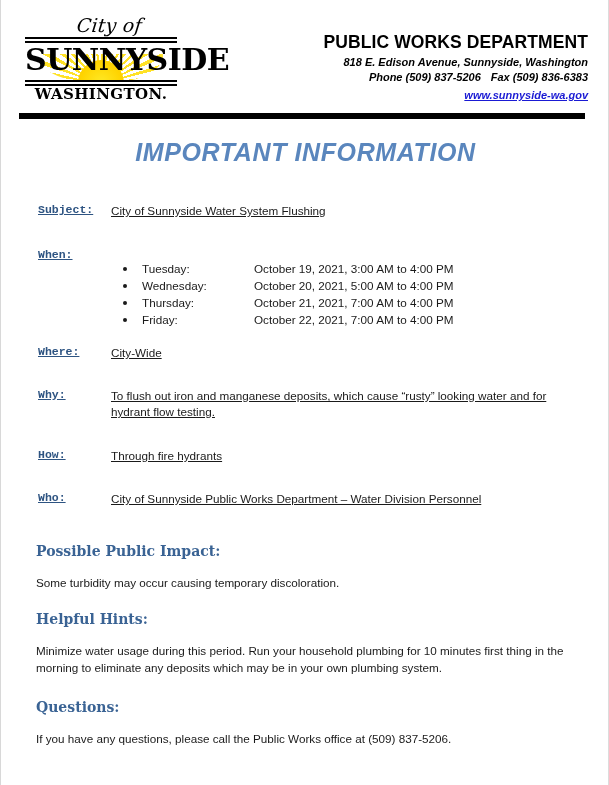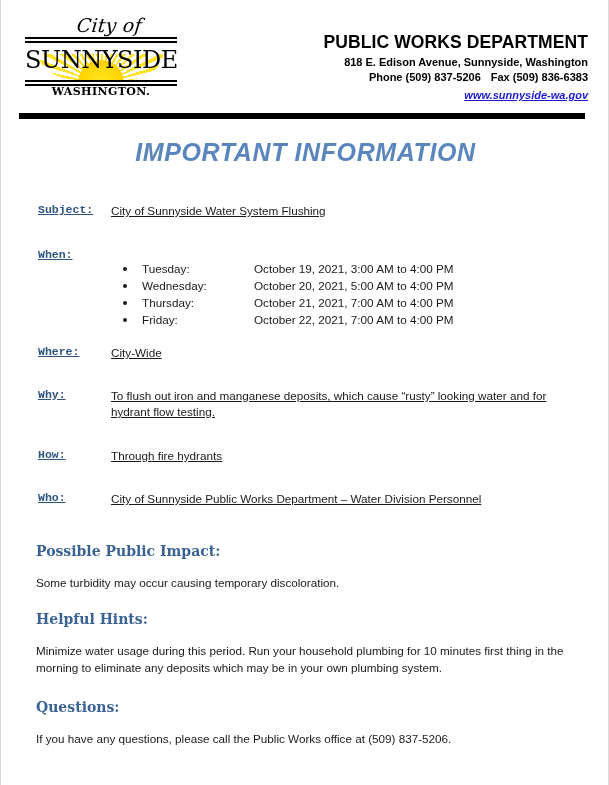--- a/index.html
+++ b/index.html
@@ -98,34 +98,34 @@
     border-radius: 23px 23px 0 0;
     background: radial-gradient(ellipse at 50% 100%, #ffe926 0%, #ffd400 62%, #f7c600 100%);
   }
   .logo-main {
     position: absolute;
     left: 0;
     top: 27px;
     width: 152px;
     text-align: left;
     font-family: "DejaVu Serif", serif;
-    font-size: 24px;
-    font-weight: 400;
+    font-size: 30px;
+    font-weight: 700;
     line-height: 38px;
     color: #000000;
     letter-spacing: -0.5px;
   }
   .logo-state {
     position: absolute;
     left: 0;
     top: 71px;
     width: 152px;
     text-align: center;
     font-family: "DejaVu Serif", serif;
-    font-size: 11px;
+    font-size: 15px;
     font-weight: 700;
     color: #000000;
     letter-spacing: 0.4px;
   }
 
   
   .dept {
     position: absolute;
     right: 22px;
     top: 32px;
@@ -135,20 +135,21 @@
   .dept-title {
     font-family: "Liberation Sans", sans-serif;
     font-size: 17.5px;
     font-weight: 700;
     color: #000000;
     letter-spacing: 0.1px;
     margin-bottom: 2px;
   }
   .dept-line {
     font-family: "Liberation Sans", sans-serif;
+    font-style: italic;
     font-weight: 700;
     font-size: 11px;
     color: #000000;
     line-height: 15px;
   }
   .dept-phone-gap { display: inline-block; width: 10px; }
   .dept-url {
     display: inline-block;
     font-family: "Liberation Sans", sans-serif;
     font-style: italic;

